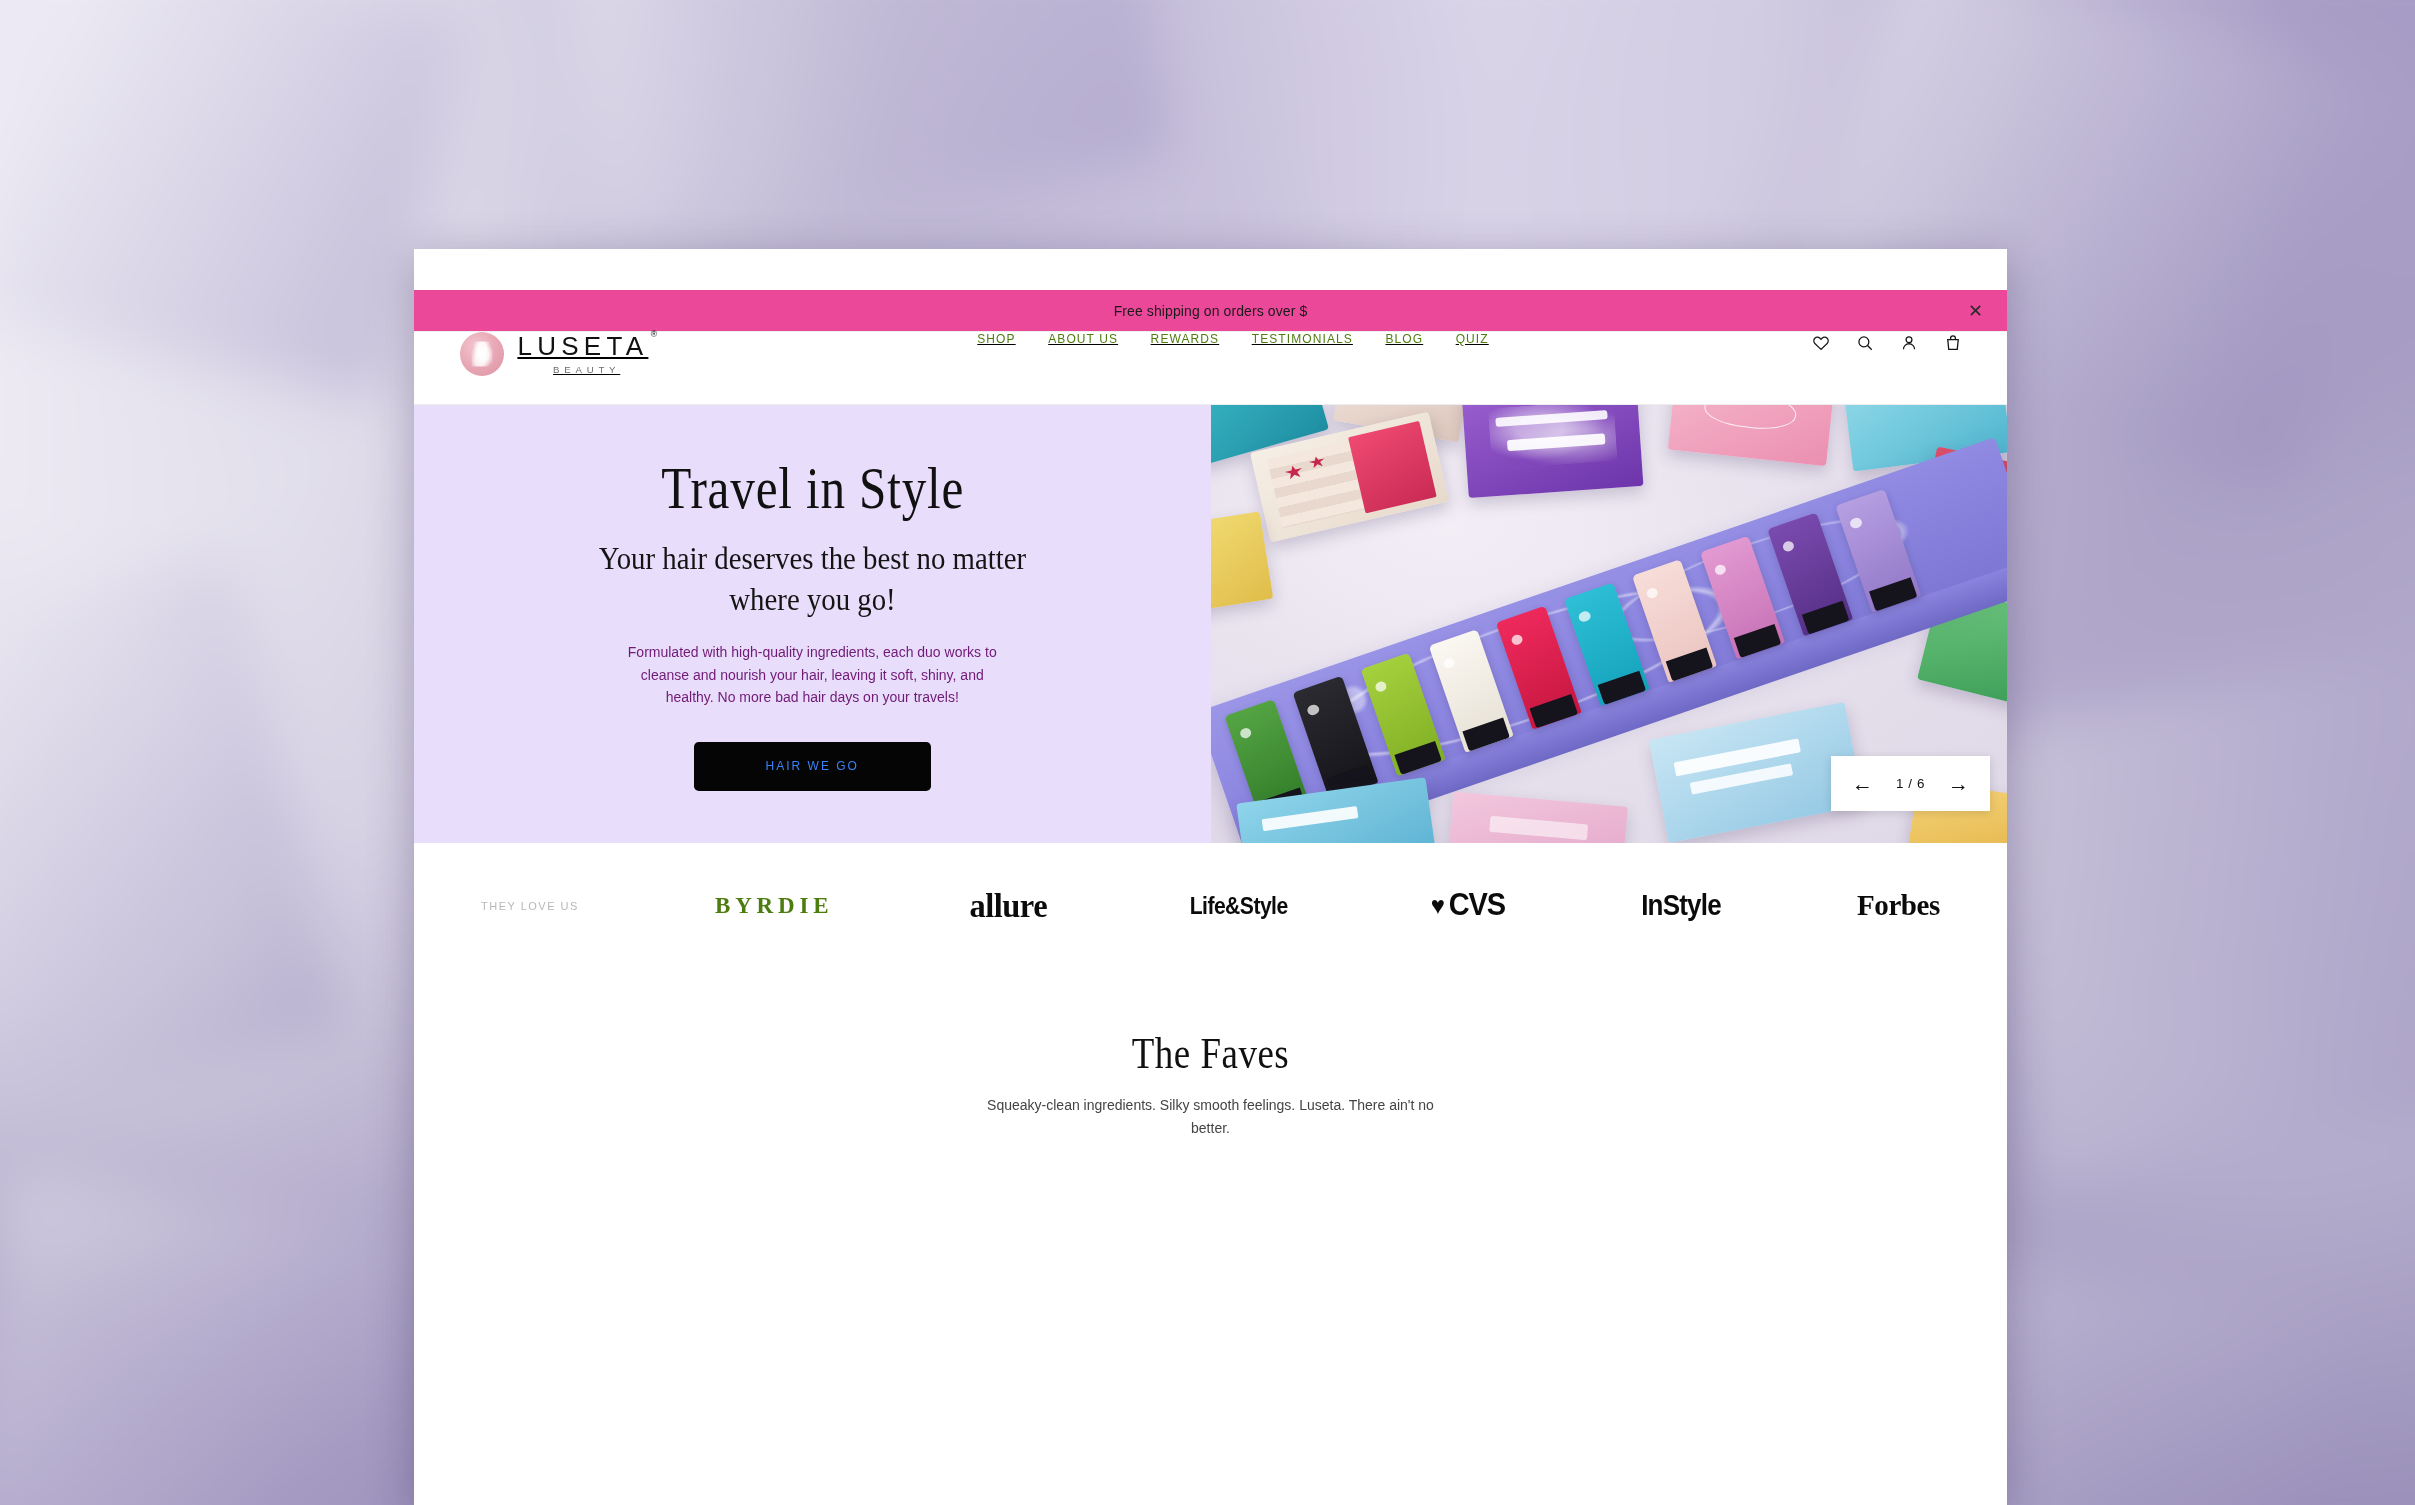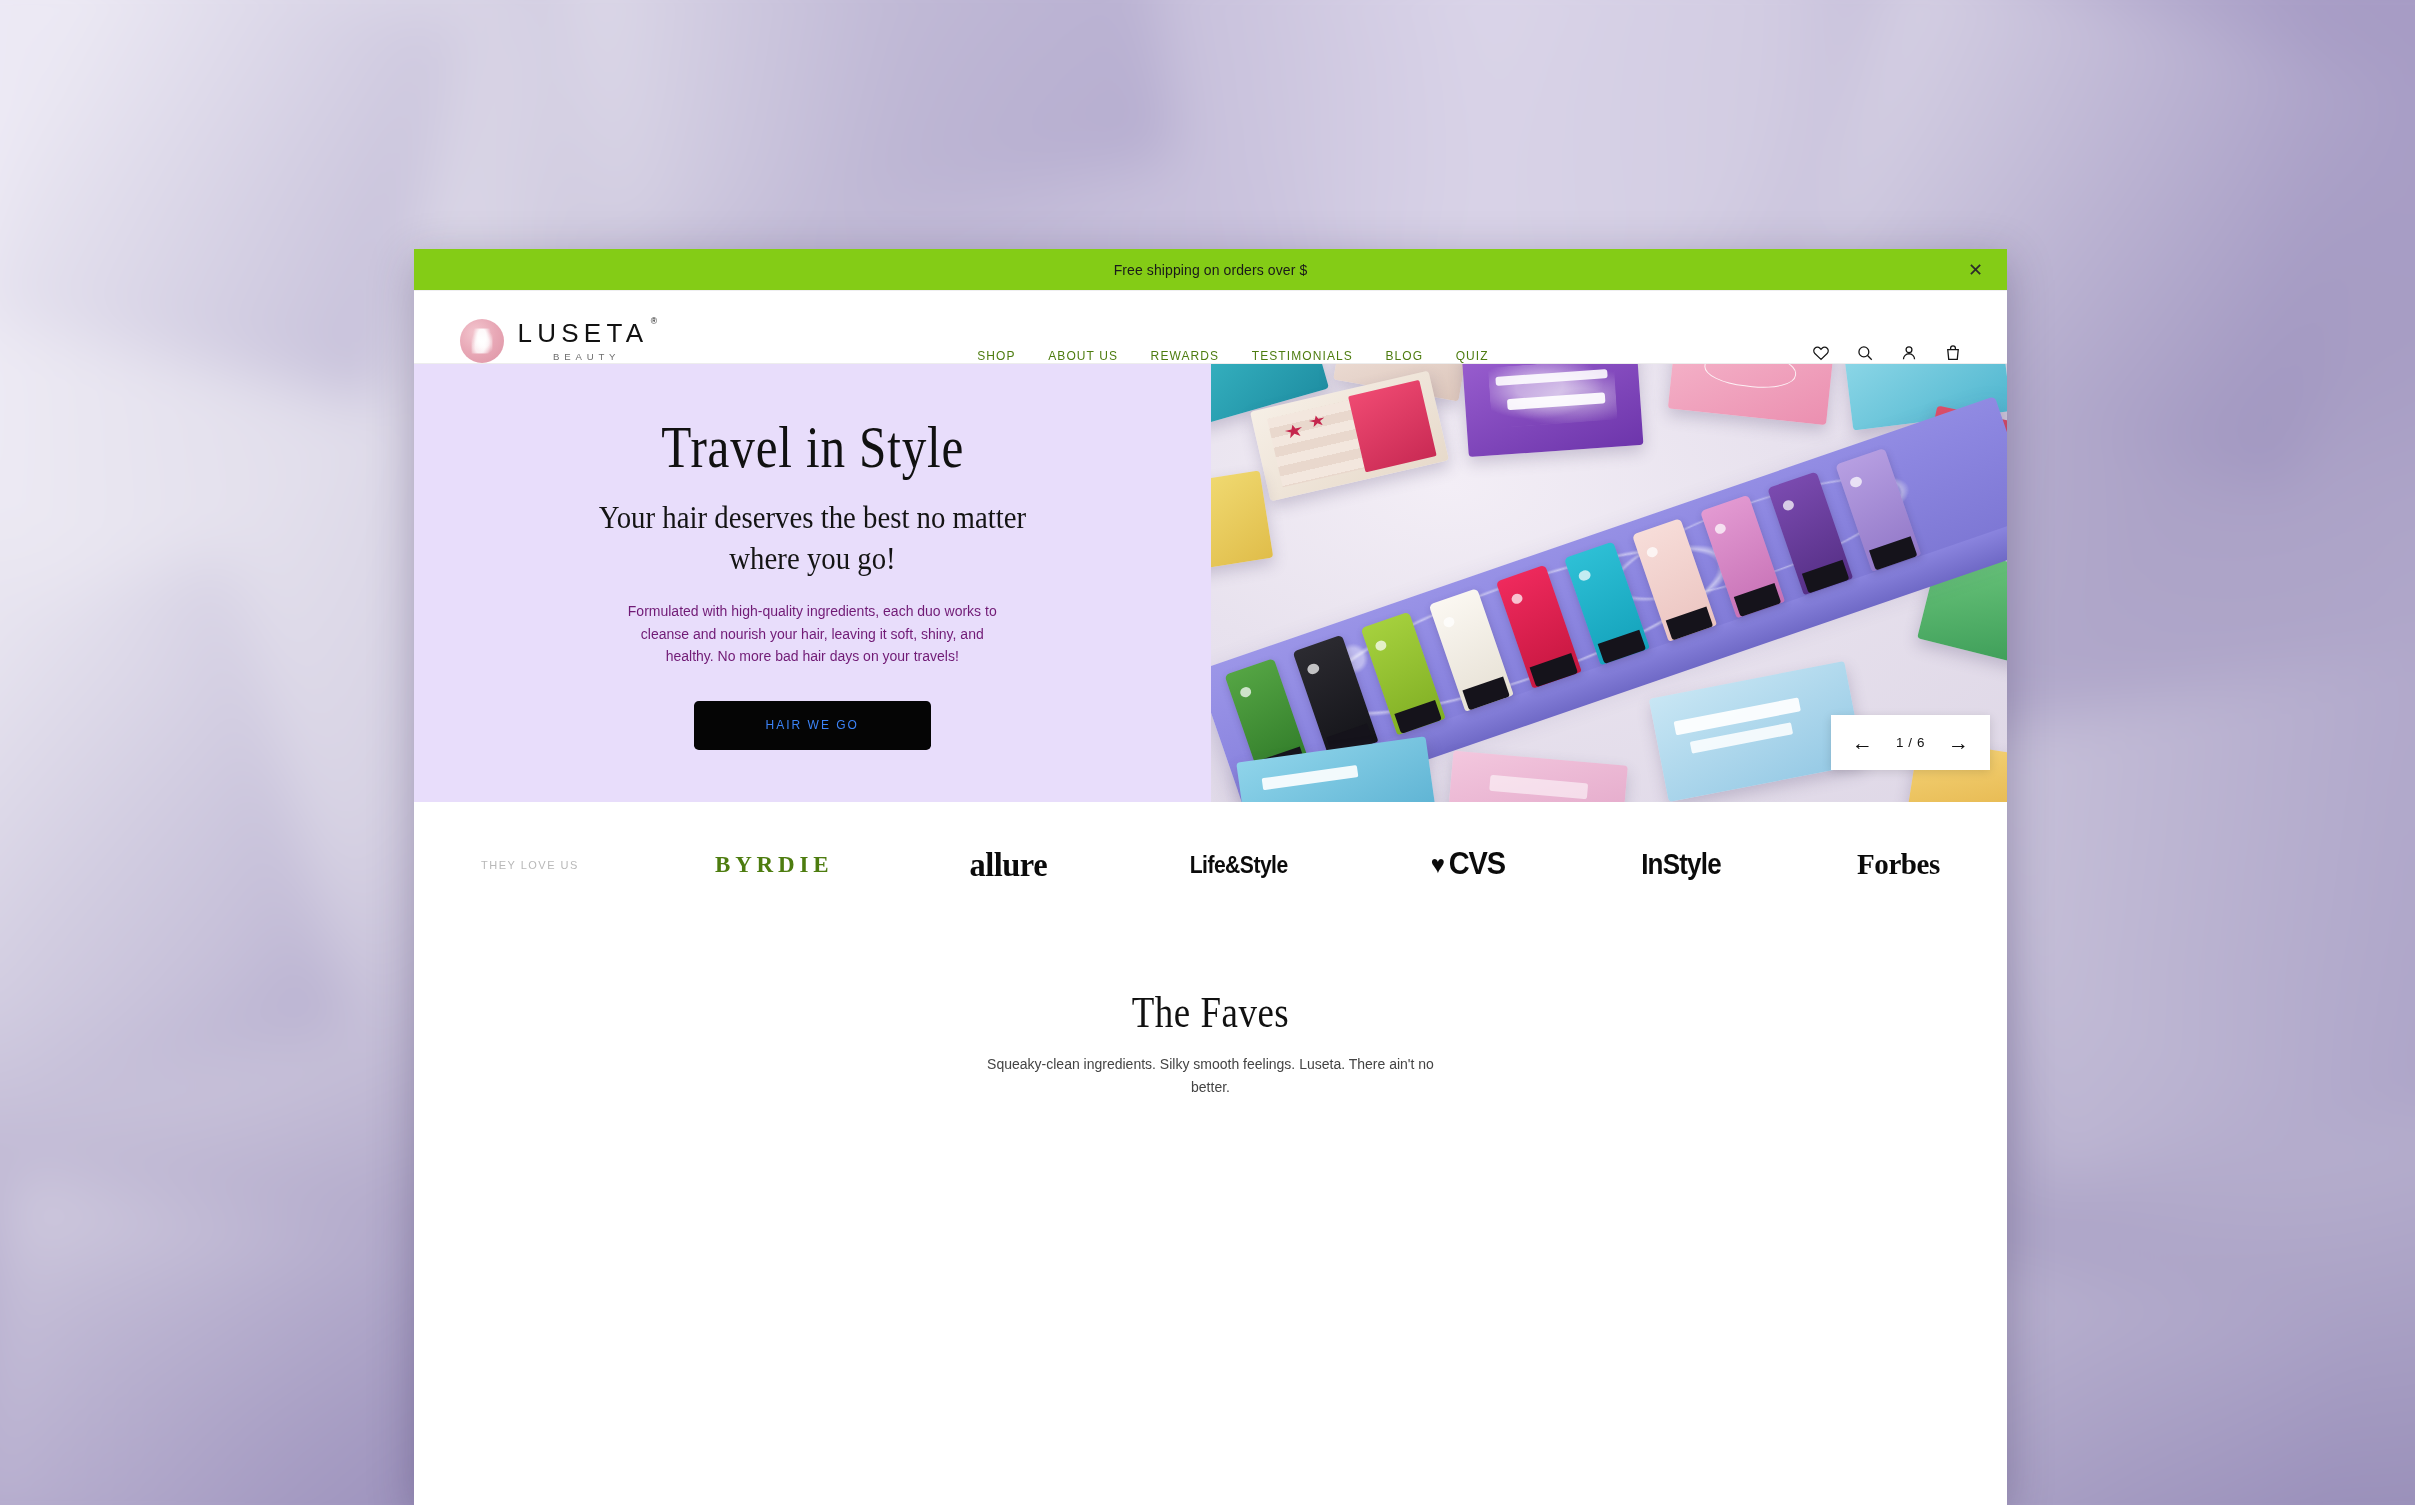--- a/index.html
+++ b/index.html
@@ -42,41 +42,43 @@
     width:1593px; height:1257px;
     background:#ffffff;
     overflow:hidden;
     box-shadow:0 9.6px 42px rgba(40,28,72,.30);
   }
 
   
   .announce {
     position:relative;
     height:42px;
-    background:#84cc16;
+    background:#ec4899;
     display:flex; align-items:center; justify-content:center;
     border-bottom:1px solid #efeff1;
+    margin-top:41px;
   }
   .announce-text {
     font-size:14px; color:#1a1a1a; letter-spacing:0.1px;
     font-family:"Liberation Sans", sans-serif;
   }
   .announce-close {
     position:absolute; right:19px; top:50%; transform:translateY(-50%);
     width:25px; height:25px; display:flex; align-items:center; justify-content:center;
     font-size:18px; color:#2b2b2b; cursor:pointer; line-height:1;
   }
 
   
   .header {
     height:73px;
     background:#fff;
-    display:flex; align-items:flex-end;
+    display:flex; align-items:flex-start;
     padding:0 44px 0 46px;
     border-bottom:1px solid #ededed;
+    text-decoration:underline;
   }
   .brand { display:flex; align-items:center; gap:13.4px; flex:0 0 auto; }
   .brand-badge {
     width:44px; height:44px; border-radius:50%;
     background:radial-gradient(circle at 36% 32%, #f3c6cf 0%, #e8a8b6 48%, #dd93a4 100%);
     position:relative; flex:0 0 auto;
   }
   .brand-badge::after {
     content:"";
     position:absolute; left:50%; top:50%;

